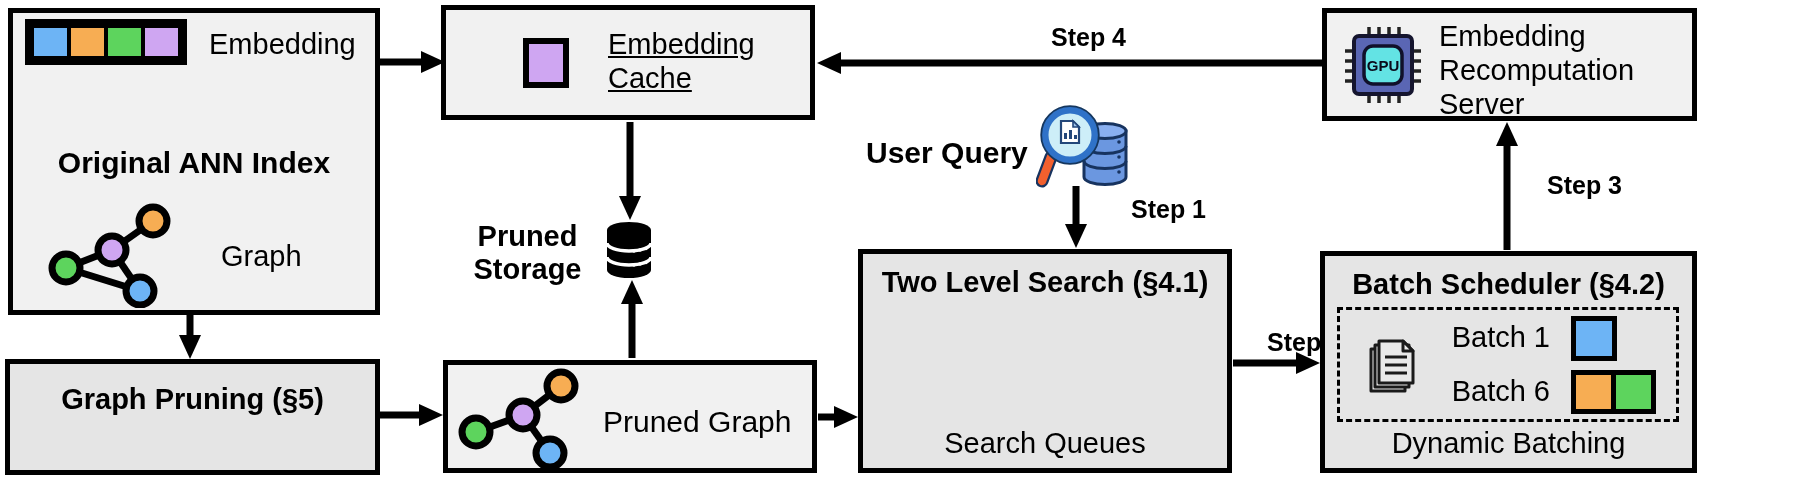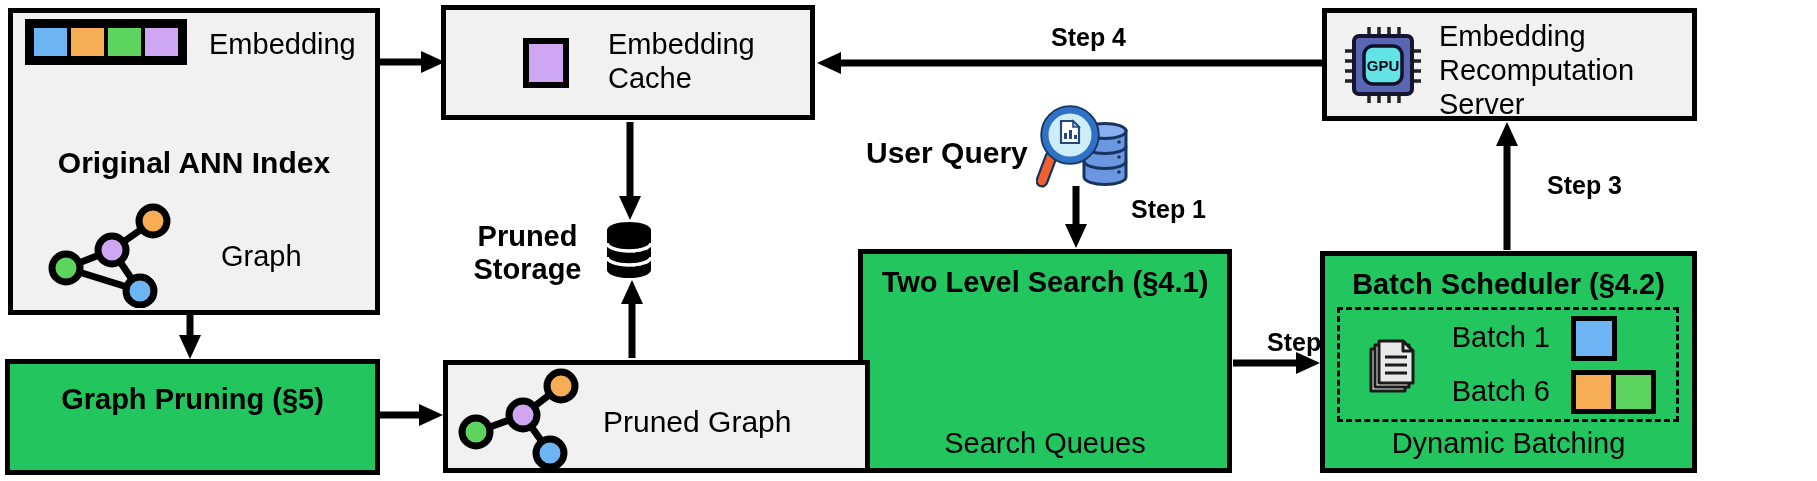--- a/index.html
+++ b/index.html
@@ -3,21 +3,21 @@
 <meta charset="utf-8">
 <style>
   * { margin:0; padding:0; box-sizing:border-box; }
   html,body { background:#fff; }
   .canvas {
     position:relative; width:1817px; height:481px; background:#ffffff;
     font-family:"Liberation Sans", sans-serif; color:#000; overflow:hidden;
   }
   .box { position:absolute; border:5px solid #000; }
   .light { background:#f1f1f1; }
-  .dark  { background:#22c55e; }
+  .dark  { background:#e5e5e5; }
   .abs { position:absolute; }
   .t29 { font-size:29px; line-height:1.18; }
   .t30 { font-size:30px; line-height:1.1; }
   .t25 { font-size:25px; line-height:1.1;margin-left:31px; }
   .bold { font-weight:bold; }
   .center { left:0; right:0; text-align:center; }
   svg.overlay { position:absolute; left:0; top:0; width:1817px; height:481px; pointer-events:none; }
   .icon { position:absolute; }
   
   .strip { position:absolute; display:flex; border:5px solid #000; background:#000; }
@@ -77,21 +77,21 @@
         <circle cx="72" cy="54" r="14" fill="#cfa6f2"></circle>
         <circle cx="26" cy="72" r="14" fill="#5dd45d"></circle>
         <circle cx="100" cy="95" r="14" fill="#6db4f5"></circle>
       </g>
     </svg>
     <div class="abs t29" style="left:208px; top:226px;">Graph</div>
   </div>
 
   <div class="box light" style="left:441px; top:5px; width:374px; height:115px;">
     <div class="cache-sq" style="left:77px; top:28px; background:#cfa6f2;"></div>
-    <div class="abs t29" style="left:162px; top:17px; width:180px;">Embedding Cache</div>
+    <div class="abs t29" style="left:162px; top:17px; width:180px;text-decoration:underline;">Embedding Cache</div>
   </div>
 
   <div class="abs t29 bold" style="left:455px; top:220px; width:145px; text-align:center; line-height:1.15;">Pruned Storage</div>
   <svg class="icon" style="left:604px; top:221px;" width="50" height="58" viewBox="0 0 50 58">
     <ellipse cx="25" cy="9" rx="22" ry="8" fill="#000"></ellipse>
     <path d="M3,9 v40 a22,8 0 0 0 44,0 V9 Z" fill="#000"></path>
     <path d="M3,22 a22,8 0 0 0 44,0" stroke="#fff" stroke-width="3.5" fill="none"></path>
     <path d="M3,36 a22,8 0 0 0 44,0" stroke="#fff" stroke-width="3.5" fill="none"></path>
     <g fill="#fff">
       <circle cx="30" cy="30" r="1.7"></circle>
@@ -192,21 +192,21 @@
     </svg>
     <div class="abs t29" style="left:112px; top:6px; width:245px;">Embedding Recomputation Server</div>
   </div>
 
   <div class="box dark" style="left:5px; top:359px; width:375px; height:116px;">
     <div class="abs t29 bold center" style="top:18px; line-height:1.2;">
       <div>Graph Pruning (§5)</div>
     </div>
   </div>
 
-  <div class="box light" style="left:443px; top:360px; width:427px; height:113px;text-align:right;">
+  <div class="box light" style="left:443px; top:360px; width:374px; height:113px;text-align:right;">
     <svg class="icon" style="left:10px; top:3px;" width="125" height="100" viewBox="0 0 125 100">
       <g stroke="#000" stroke-width="7">
         <line x1="65" y1="47" x2="103" y2="18"></line>
         <line x1="65" y1="47" x2="18" y2="64"></line>
         <line x1="65" y1="47" x2="92" y2="85"></line>
         <circle cx="103" cy="18" r="14" fill="#f7ad53"></circle>
         <circle cx="65" cy="47" r="14" fill="#cfa6f2"></circle>
         <circle cx="18" cy="64" r="14" fill="#5dd45d"></circle>
         <circle cx="92" cy="85" r="14" fill="#6db4f5"></circle>
       </g>

